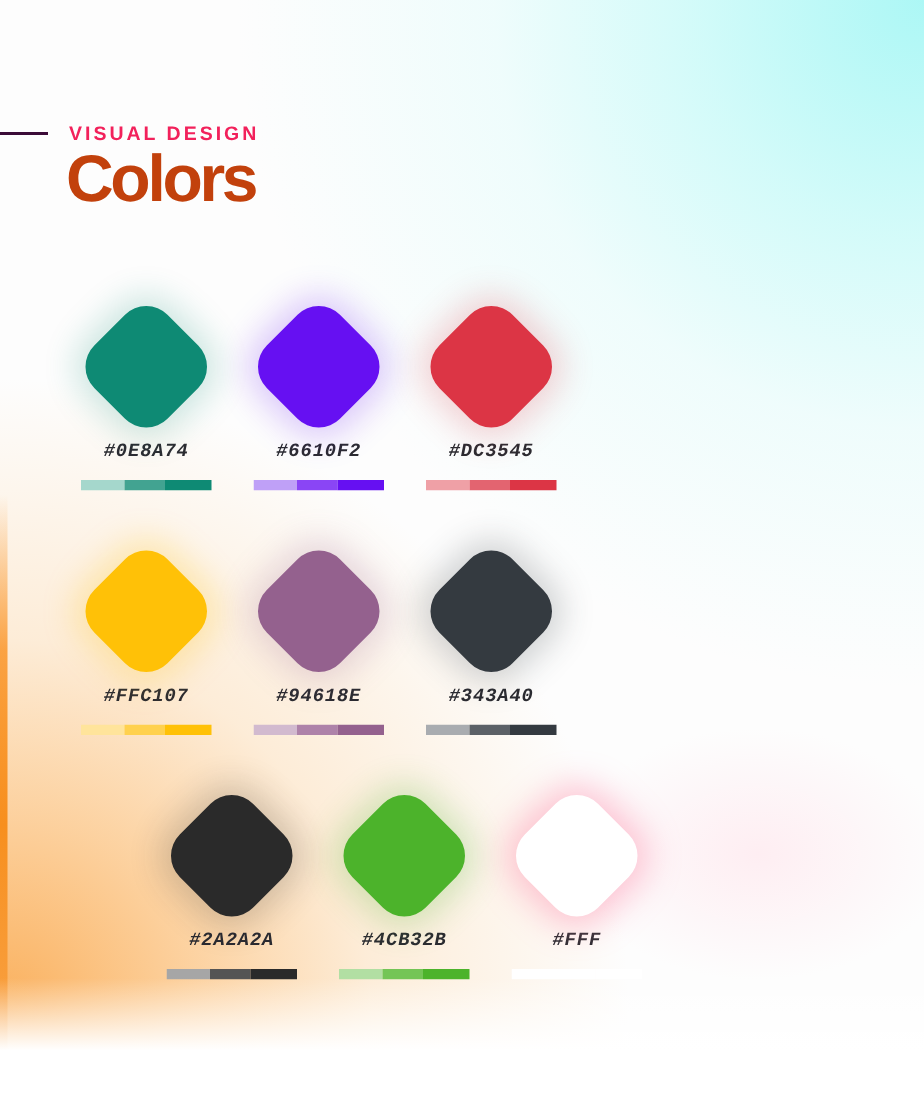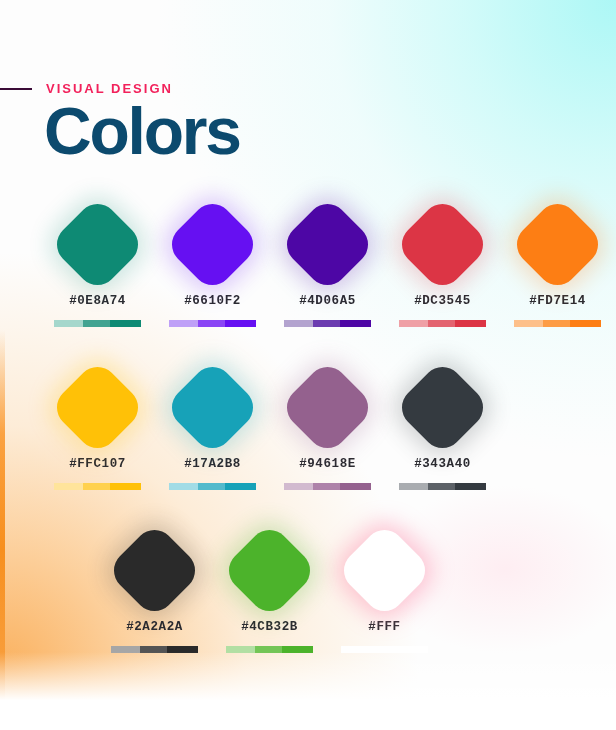--- a/index.html
+++ b/index.html
@@ -53,26 +53,26 @@
   }
   .eyebrow-rule{
     width:32px;height:2px;background:#3b0b37;display:block;
   }
   .eyebrow-text{
     font-size:13px;font-weight:bold;letter-spacing:2.0px;
     color:#f2215b;white-space:nowrap;
   }
   .title{
     position:absolute;left:44px;top:98px;
-    font-size:66px;line-height:1;font-weight:bold;
-    letter-spacing:-2.2px;color:#0c4a6e;
-  }
-
-  
-  .grid{position:absolute;left:0;top:196px;width:616px;}
+    font-size:44px;line-height:1;font-weight:bold;
+    letter-spacing:-2.2px;color:#c2410c;
+  }
+
+  
+  .grid{position:absolute;left:0;top:196px;width:616px;font-style:italic;}
   .row{position:relative;height:163px;}
   .row-offset{margin-left:57px;}
   .cells{display:flex;padding-left:40px;}
   .cell{
     width:115px;
     display:flex;flex-direction:column;align-items:center;
   }
   .dia-wrap{
     width:100px;height:96px;
     display:flex;align-items:center;justify-content:center;
@@ -141,79 +141,46 @@
             </div>
             <div class="hex">#6610F2</div>
             <div class="bar">
               <span class="seg1" style="background: rgb(191, 160, 247);"></span>
               <span class="seg2" style="background: rgb(138, 69, 245);"></span>
               <span class="seg3" style="background: rgb(102, 16, 242);"></span>
             </div>
           </div>
           <div class="cell">
             <div class="dia-wrap">
-              <div class="diamond" style="background: rgb(77, 6, 165); box-shadow: rgba(77, 6, 165, 0.22) 0px 0px 22px 7px;"></div>
-            </div>
-            <div class="hex">#4D06A5</div>
-            <div class="bar">
-              <span class="seg1" style="background: rgb(179, 163, 207);"></span>
-              <span class="seg2" style="background: rgb(107, 60, 176);"></span>
-              <span class="seg3" style="background: rgb(77, 6, 165);"></span>
-            </div>
-          </div>
-          <div class="cell">
-            <div class="dia-wrap">
               <div class="diamond" style="background: rgb(220, 53, 69); box-shadow: rgba(220, 53, 69, 0.22) 0px 0px 22px 7px;"></div>
             </div>
             <div class="hex">#DC3545</div>
             <div class="bar">
               <span class="seg1" style="background: rgb(239, 160, 166);"></span>
               <span class="seg2" style="background: rgb(227, 100, 112);"></span>
               <span class="seg3" style="background: rgb(220, 53, 69);"></span>
-            </div>
-          </div>
-          <div class="cell">
-            <div class="dia-wrap">
-              <div class="diamond" style="background: rgb(253, 126, 20); box-shadow: rgba(253, 126, 20, 0.24) 0px 0px 22px 7px;"></div>
-            </div>
-            <div class="hex">#FD7E14</div>
-            <div class="bar">
-              <span class="seg1" style="background: rgb(253, 192, 138);"></span>
-              <span class="seg2" style="background: rgb(253, 156, 69);"></span>
-              <span class="seg3" style="background: rgb(253, 126, 20);"></span>
             </div>
           </div>
         </div>
       </div>
       <div class="row">
         <div class="cells">
           <div class="cell">
             <div class="dia-wrap">
               <div class="diamond" style="background: rgb(255, 193, 7); box-shadow: rgba(255, 193, 7, 0.26) 0px 0px 22px 7px;"></div>
             </div>
             <div class="hex">#FFC107</div>
             <div class="bar">
               <span class="seg1" style="background: rgb(255, 228, 155);"></span>
               <span class="seg2" style="background: rgb(255, 209, 78);"></span>
               <span class="seg3" style="background: rgb(255, 193, 7);"></span>
             </div>
           </div>
           <div class="cell">
             <div class="dia-wrap">
-              <div class="diamond" style="background: rgb(23, 162, 184); box-shadow: rgba(23, 162, 184, 0.22) 0px 0px 22px 7px;"></div>
-            </div>
-            <div class="hex">#17A2B8</div>
-            <div class="bar">
-              <span class="seg1" style="background: rgb(162, 220, 230);"></span>
-              <span class="seg2" style="background: rgb(83, 186, 204);"></span>
-              <span class="seg3" style="background: rgb(23, 162, 184);"></span>
-            </div>
-          </div>
-          <div class="cell">
-            <div class="dia-wrap">
               <div class="diamond" style="background: rgb(148, 97, 142); box-shadow: rgba(148, 97, 142, 0.22) 0px 0px 22px 7px;"></div>
             </div>
             <div class="hex">#94618E</div>
             <div class="bar">
               <span class="seg1" style="background: rgb(210, 186, 207);"></span>
               <span class="seg2" style="background: rgb(174, 130, 169);"></span>
               <span class="seg3" style="background: rgb(148, 97, 142);"></span>
             </div>
           </div>
           <div class="cell">

